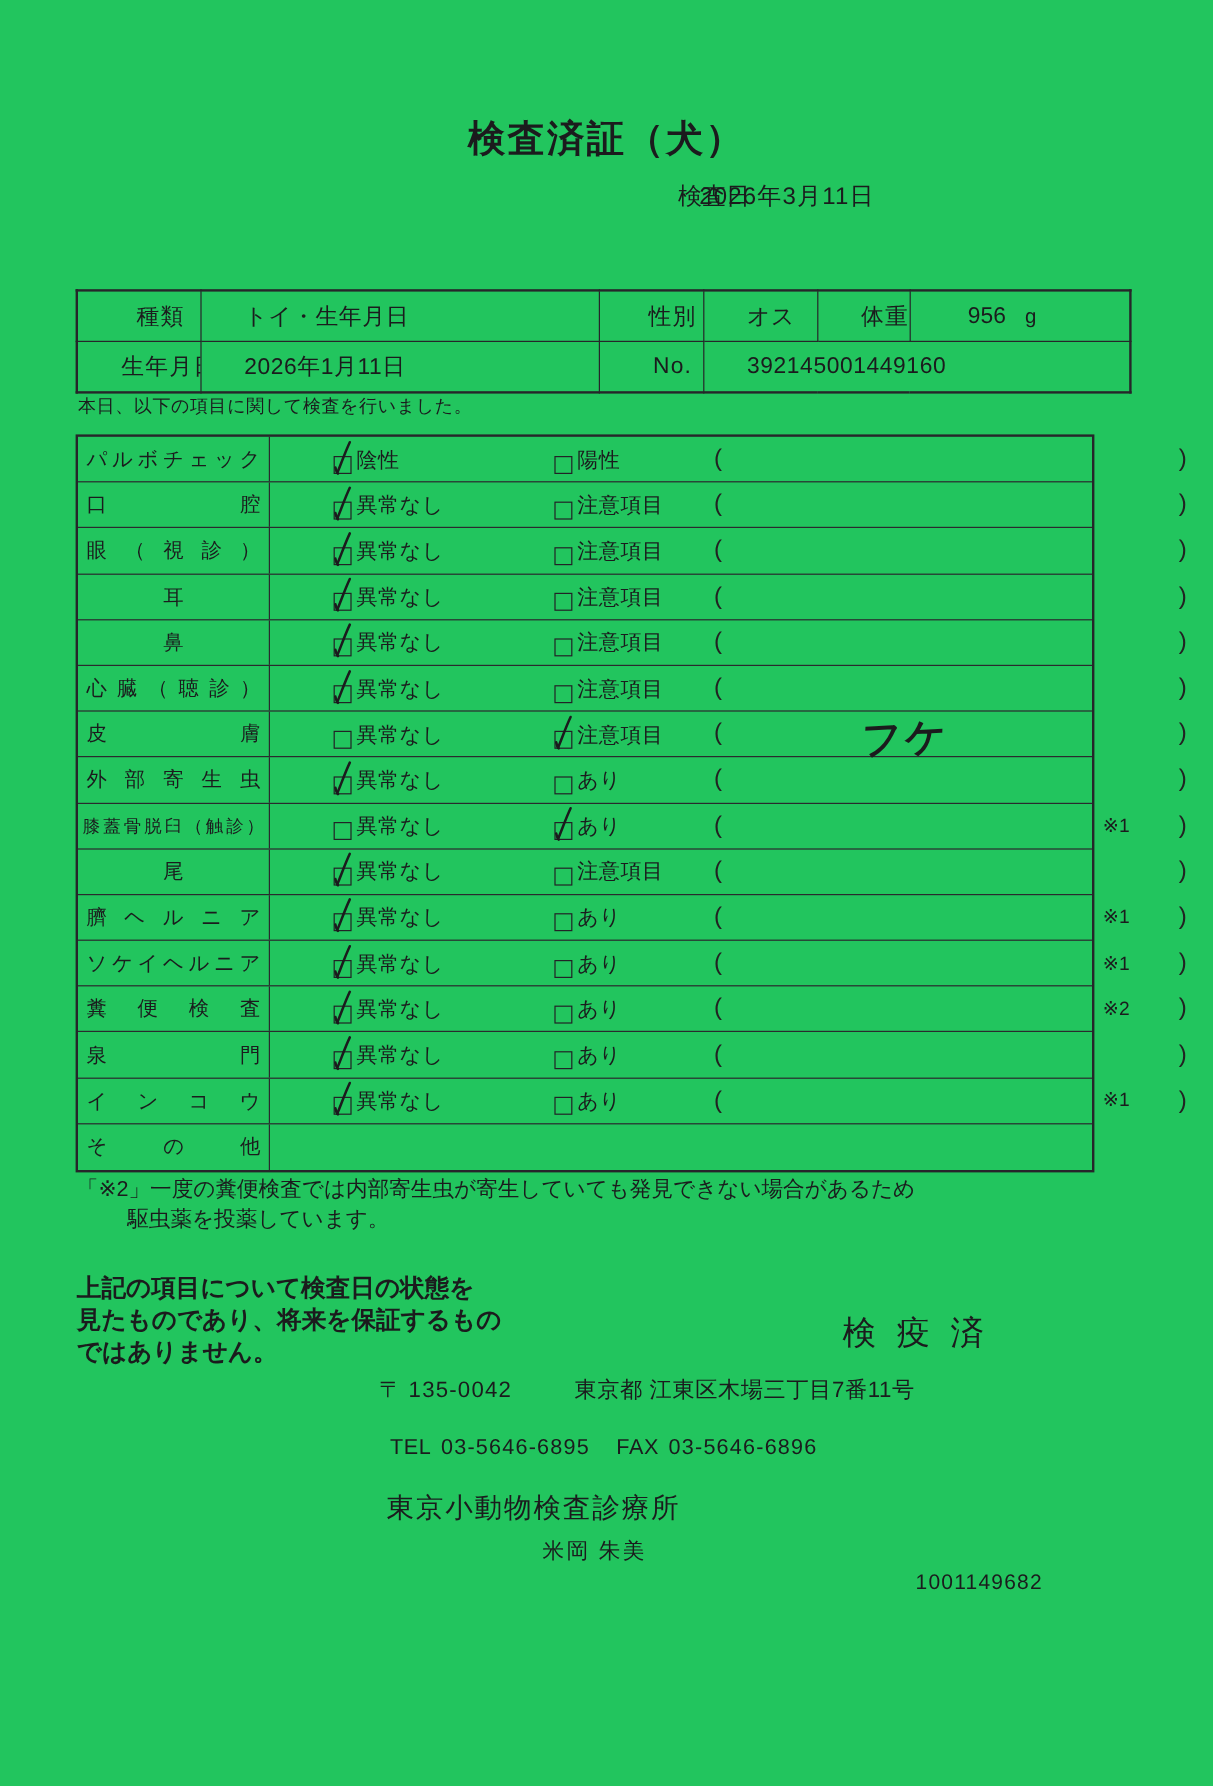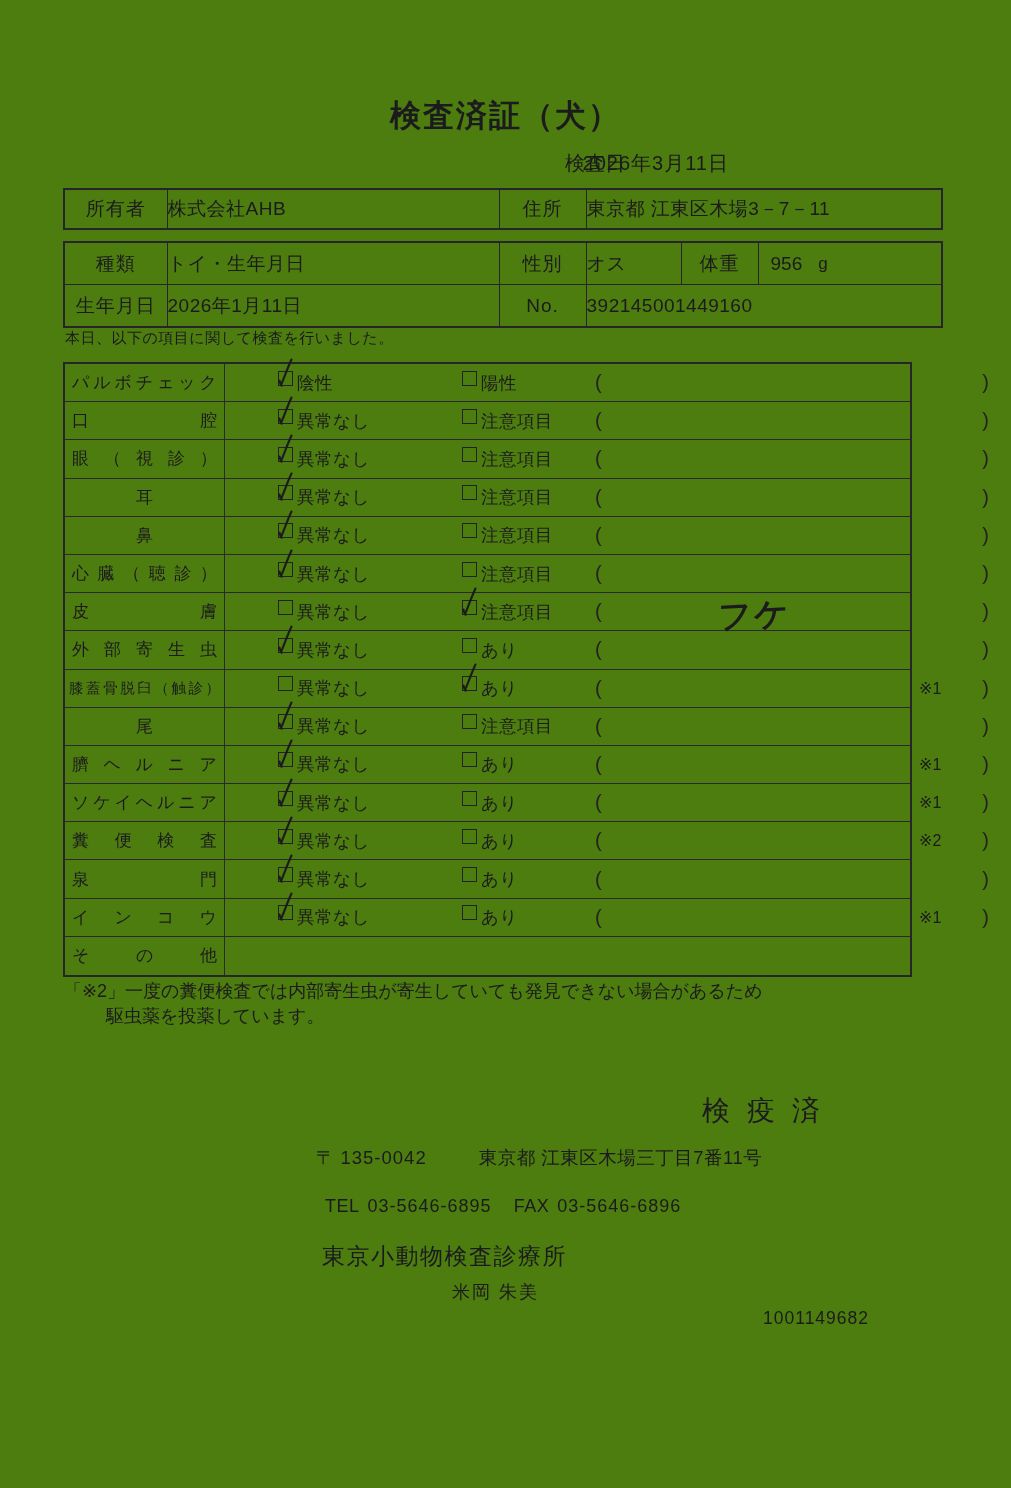--- a/index.html
+++ b/index.html
@@ -1,51 +1,51 @@
 <!DOCTYPE html>
 <html><head>
 <meta charset="utf-8">
 <style>
   html,body{margin:0;padding:0;background:#f4f4f2;}
   .page{
-    position:relative;width:1011px;height:1488px;background:#4d7c0f;
+    position:relative;width:1011px;height:1488px;background:#22c55e;
     font-family:"Liberation Sans","DejaVu Sans",sans-serif;color:#1b1b1d;
     overflow:hidden;margin:0 auto;
   }
   
   .title{position:absolute;top:95px;left:0;width:100%;text-align:center;
     font-size:31px;font-weight:700;letter-spacing:2px;}
   .examdate{position:absolute;top:150px;left:0;width:801px;height:28px;font-size:20px;}
   .examdate .edl{position:absolute;left:565px;}
   .examdate .edv{position:absolute;right:72px;letter-spacing:1px;}
   
   table.doc{position:absolute;border-collapse:collapse;table-layout:fixed;
     border:2.4px solid #26262a;}
   table.doc td{border:1.8px solid #26262a;padding:0;font-size:19px;overflow:hidden;white-space:nowrap;}
   td.lblc{text-align:center;letter-spacing:1px;}
   td.valc{padding:0 10px;text-align:left;letter-spacing:0.5px;}
   table.t1{left:63px;top:188px;width:878px;}
   table.t1 td{height:38px;}
   table.t2{left:63px;top:241px;width:878px;}
-  table.t2 td{height:41px;}
+  table.t2 td{height:41px;padding-left:36px;}
   .wval{display:flex;align-items:center;justify-content:flex-start;padding:0 12px;}
   .wunit{margin-left:16px;font-size:17px;}
   .intro{position:absolute;left:65px;top:329px;font-size:15px;letter-spacing:0.5px;}
   
   .checklist{position:absolute;left:63px;top:362px;width:849px;
     border:2.4px solid #26262a;box-sizing:border-box;}
   .cl-row{position:relative;display:flex;height:38.2px;box-sizing:border-box;
     border-bottom:1.5px solid #2a2a2e;align-items:stretch;}
   .cl-row:last-child{border-bottom:none;}
   .cl-label{flex:0 0 160px;width:160px;box-sizing:border-box;border-right:1.5px solid #2a2a2e;
     display:flex;align-items:center;justify-content:space-between;padding:0 7px;font-size:17px;}
   .cl-label.center{justify-content:center;}
   .cl-label.small{font-size:14.5px;padding:0 4px;}
   .cl-content{flex:1;display:flex;align-items:center;padding-left:7px;position:relative;}
-  .opt{display:flex;align-items:flex-start;padding-left:46px;}
+  .opt{display:flex;align-items:flex-end;padding-left:46px;}
   .opt1{width:138px;flex:0 0 138px;}
   .opt2{width:133px;flex:0 0 133px;}
   .box{position:relative;width:13px;height:13px;flex:0 0 13px;border:1.8px solid #222226;margin-right:4px;}
   .box svg{position:absolute;left:-3px;top:-14px;width:20px;height:31px;overflow:visible;}
   .optext{font-size:17.5px;letter-spacing:0.5px;}
   .paren{display:flex;justify-content:space-between;align-items:center;width:394px;flex:0 0 394px;}
   .pmark{font-size:20px;color:#222;}
   .paren-content{flex:1;text-align:center;}
   .handwritten{display:inline-block;font-size:33px;font-weight:600;letter-spacing:3px;
     transform:translate(-38px,4px) rotate(-3deg) skewX(-6deg);}
@@ -72,36 +72,20 @@
 
 <div class="page">
 
   <div class="title">検査済証（犬）</div>
 
   <div class="examdate">
     <span class="edl">検査日</span>
     <span class="edv">2026年3月11日</span>
   </div>
 
-  <table class="doc t1">
-    <colgroup>
-        <col style="width:103px">
-        <col style="width:332px">
-        <col style="width:87px">
-        <col style="width:356px">
-      </colgroup>
-    <tbody>
-        <tr>
-      <td class="lblc">所有者</td>
-      <td class="valc">株式会社AHB</td>
-      <td class="lblc">住所</td>
-      <td class="valc">東京都 江東区木場3－7－11</td>
-    </tr>
-  </tbody>
-    </table>
 
   <table class="doc t2">
     <colgroup>
         <col style="width:103px">
         <col style="width:332px">
         <col style="width:87px">
         <col style="width:95px">
         <col style="width:77px">
         <col style="width:184px">
       </colgroup>
@@ -559,20 +543,25 @@
         </div>
         <div class="cl-content"></div>
       </div>
     </div>
 
   <div class="notes">
     <div class="note-line">「※2」一度の糞便検査では内部寄生虫が寄生していても発見できない場合があるため</div>
     <div class="note-line note-indent">駆虫薬を投薬しています。</div>
   </div>
 
+  <div class="disclaimer">
+    <div>上記の項目について検査日の状態を</div>
+    <div>見たものであり、将来を保証するもの</div>
+    <div>ではありません。</div>
+  </div>
 
   <div class="stamp">検疫済</div>
 
   <div class="postal">
     <span>〒</span><span class="pcode">135-0042</span><span class="paddr">東京都 江東区木場三丁目7番11号</span>
   </div>
 
   <div class="telline">
     <span>TEL</span><span class="num">03-5646-6895</span><span class="fxl">FAX</span><span class="num">03-5646-6896</span>
   </div>

